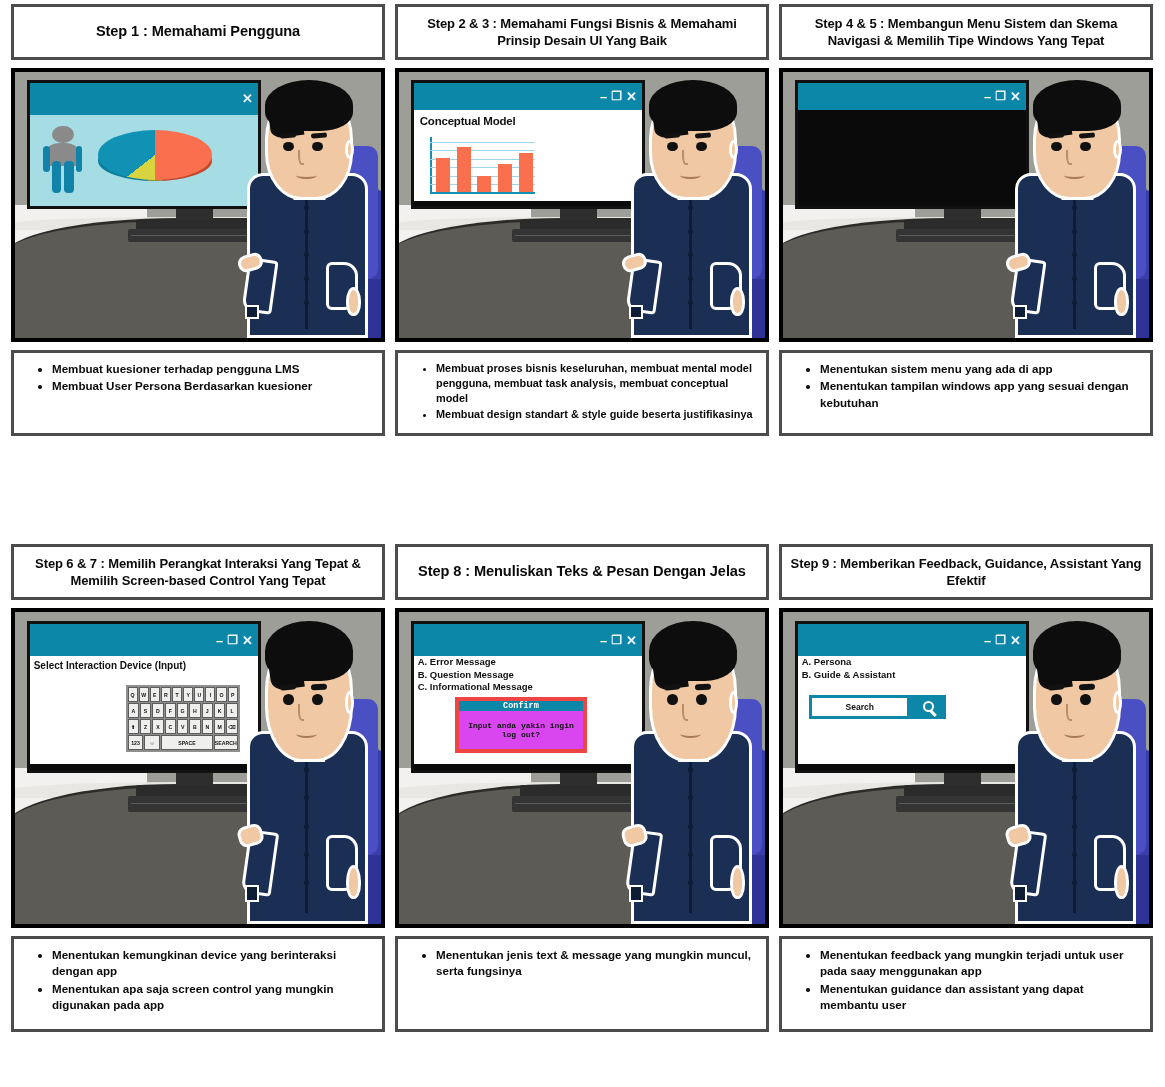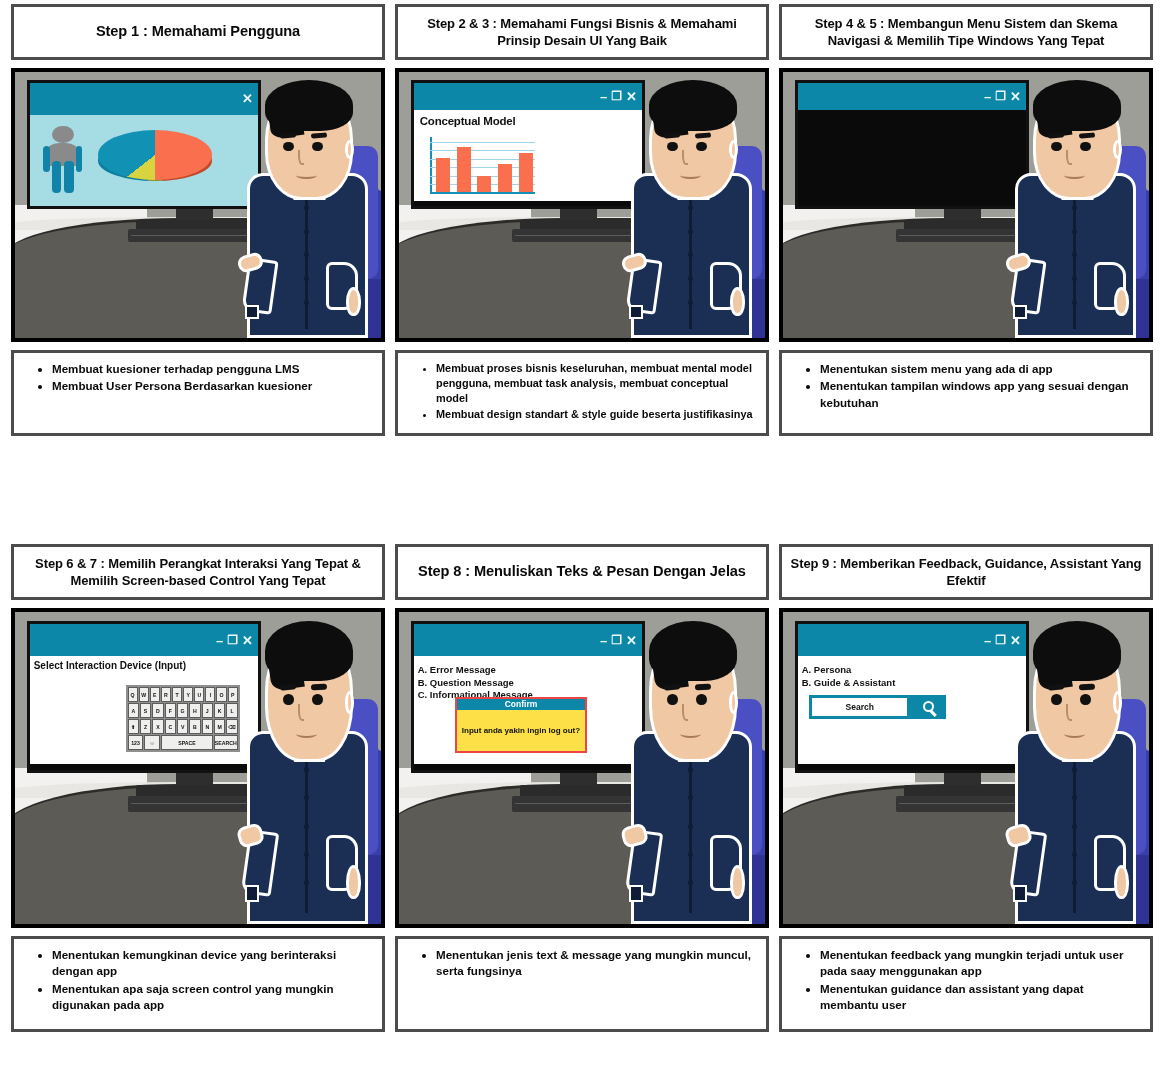--- a/index.html
+++ b/index.html
@@ -157,22 +157,22 @@
   .osk {
     position:absolute; right:8%; top:27%; width:50%; height:62%;
     background:#8f8f8f; padding:2px; display:flex; flex-direction:column; gap:1px;
   }
   .osk-row { flex:1; display:flex; gap:1px; justify-content:center; }
   .osk-key { flex:1; background:#efefed; border:1px solid #5c5c5c; display:flex; align-items:center; justify-content:center; font-size:5.2px; font-weight:bold; color:#111; }
   .osk-key.wide { flex:3.6; }
   .osk-key.med { flex:1.4; }
 
   
-  .msg-lines { padding:8px 0 0 4px; font-size:9.5px; font-weight:bold; color:#111; line-height:1.32; }
-  .confirm-box { position:absolute; left:18%; top:38%; width:58%; height:52%; border:2px solid #ef4444; background:#fde047; }
+  .msg-lines { padding:0 0 0 4px; font-size:9.5px; font-weight:bold; color:#111; line-height:1.32; }
+  .confirm-box { position:absolute; left:18%; top:38%; width:58%; height:52%; border:4px solid #ef4444; background:#d946ef;font-family:Liberation Mono, monospace; }
   .cb-bar { background:#0d87a8; height:20%; display:flex; align-items:center; justify-content:center; color:#fff; font-size:8.5px; font-weight:bold; }
   .cb-txt { height:80%; display:flex; align-items:center; justify-content:center; font-size:8px; font-weight:bold; color:#111; text-align:center; padding:0 4px;}
 
   
   .search-row { position:absolute; left:5%; top:36%; width:60%; height:22%; display:flex; }
   .search-field { flex:1; background:#fff; border:3px solid #0d87a8; display:flex; align-items:center; justify-content:center; font-size:8.5px; font-weight:bold; color:#111; }
   .search-btn { width:26%; background:#0d87a8; display:flex; align-items:center; justify-content:center; }
   .mag { width:11px; height:11px; border:2px solid #fff; border-radius:50%; position:relative; }
   .mag:after { content:""; position:absolute; right:-5px; bottom:-4px; width:7px; height:2.5px; background:#fff; transform:rotate(45deg); }
 

